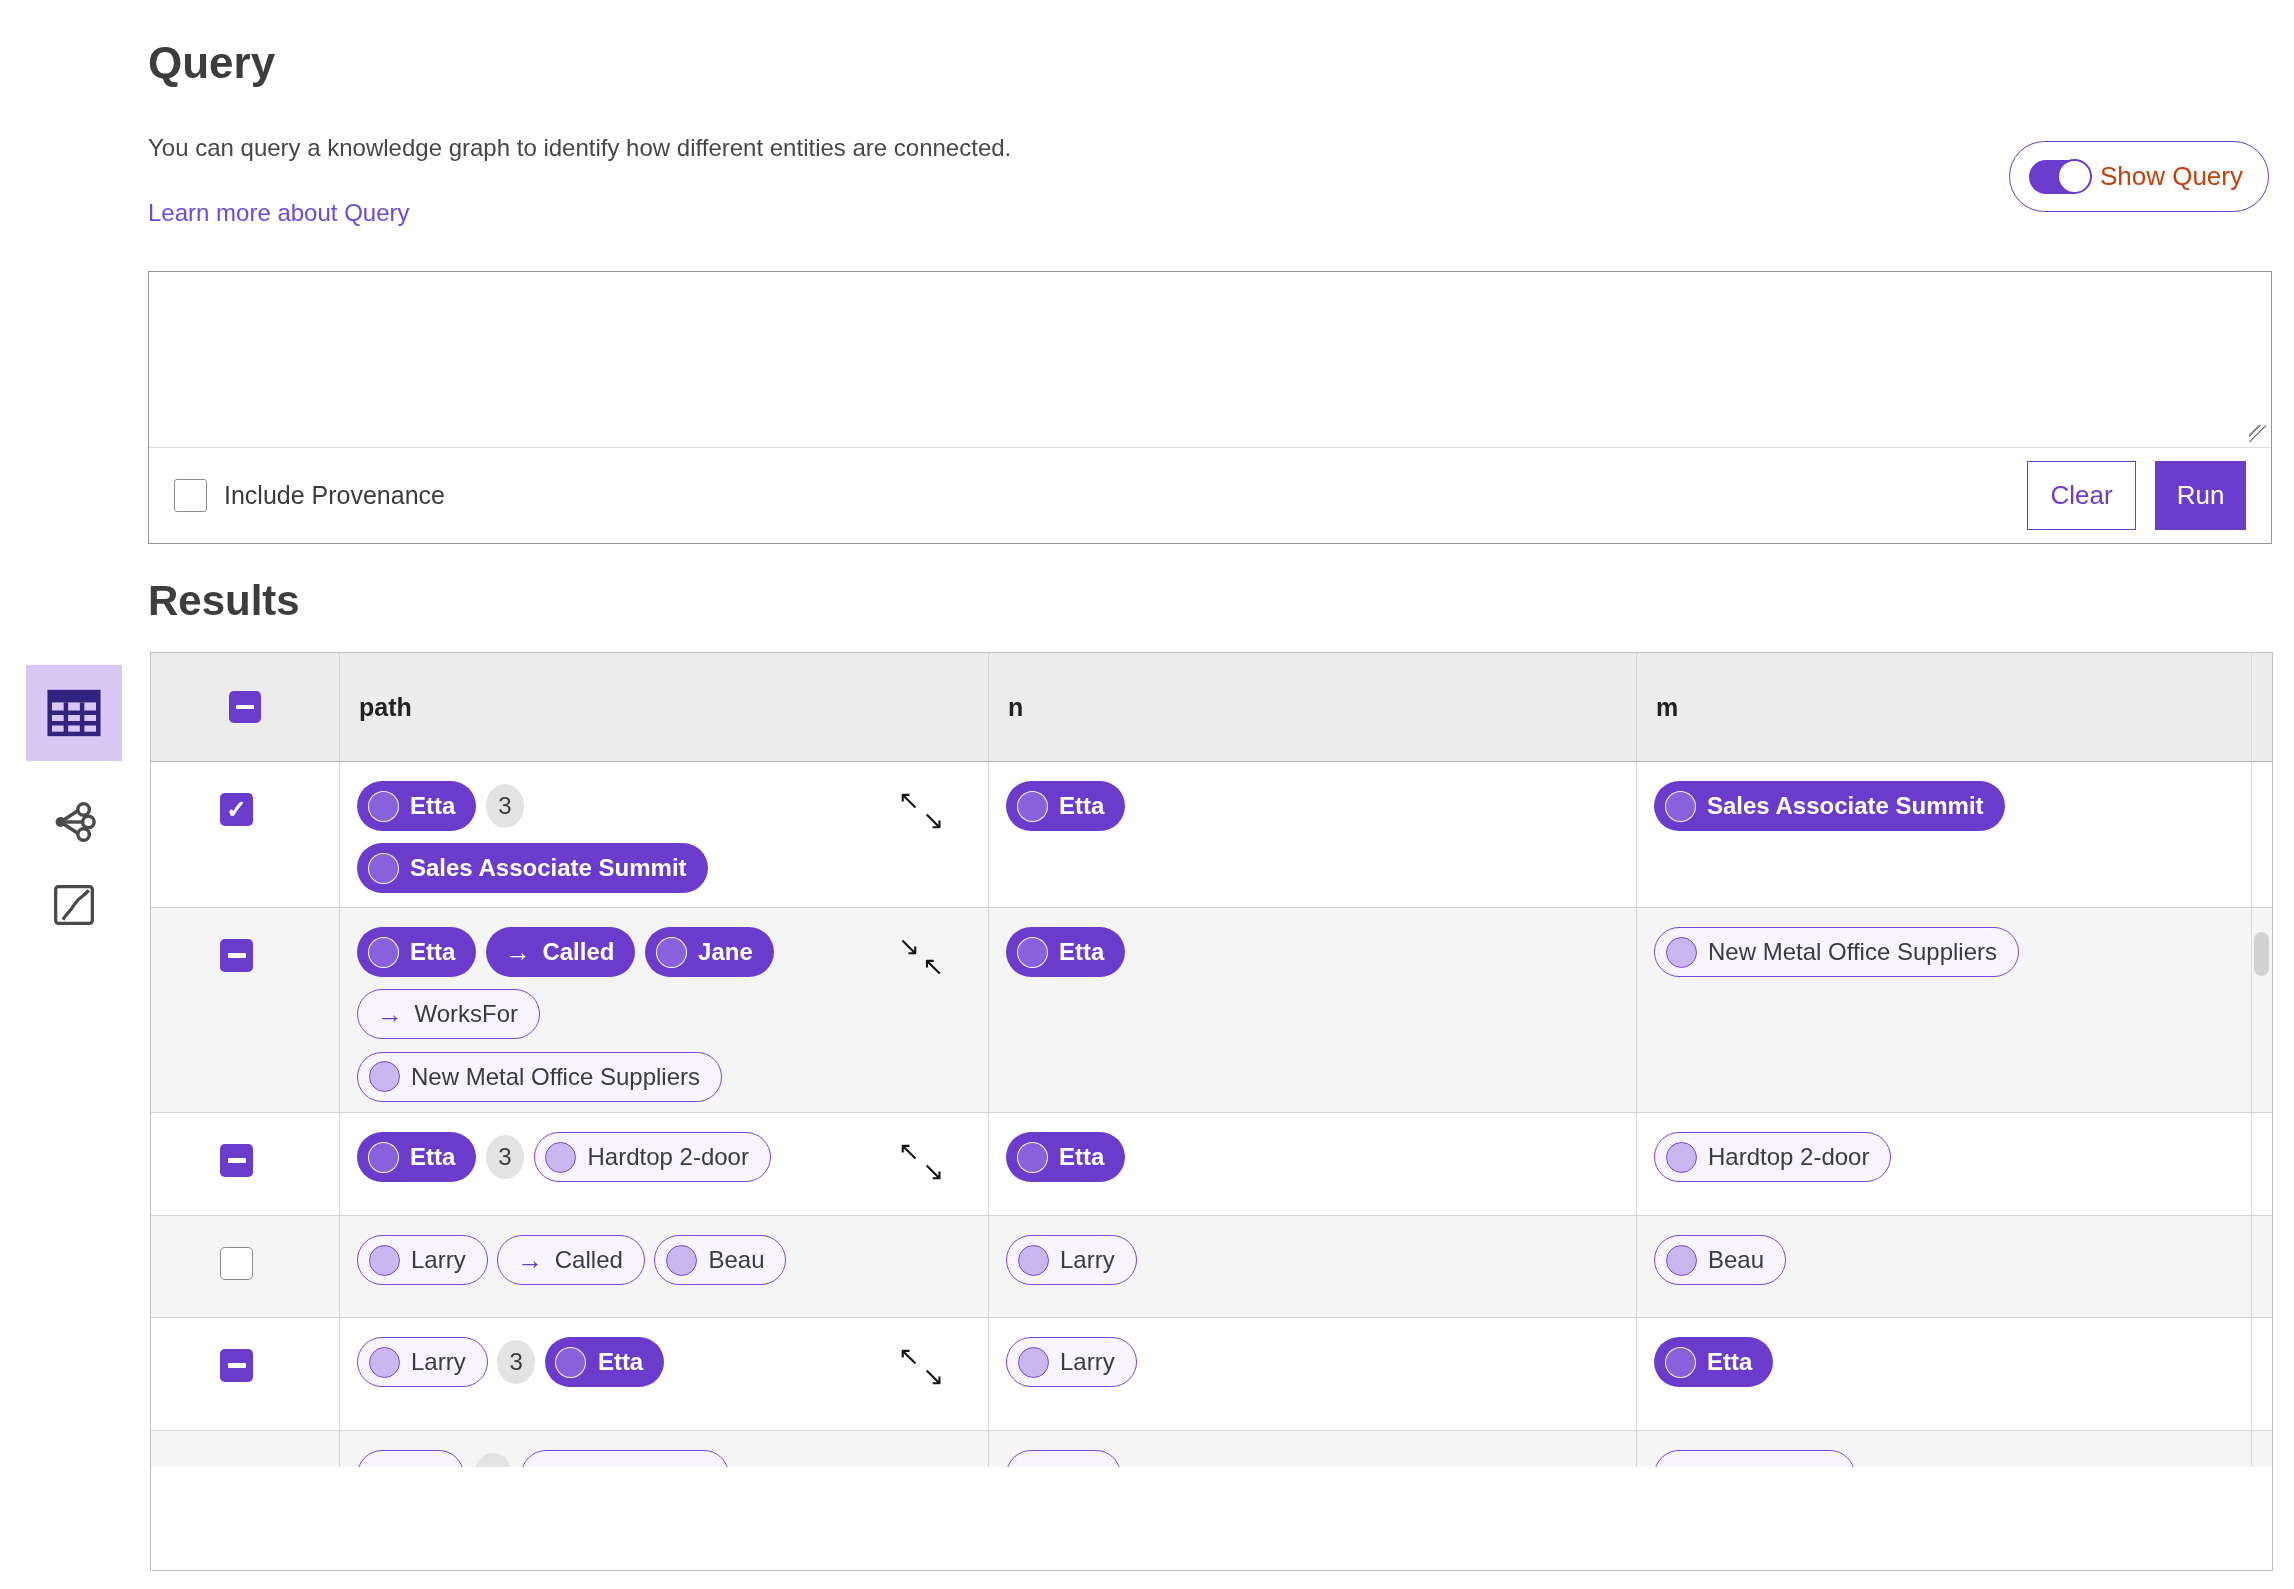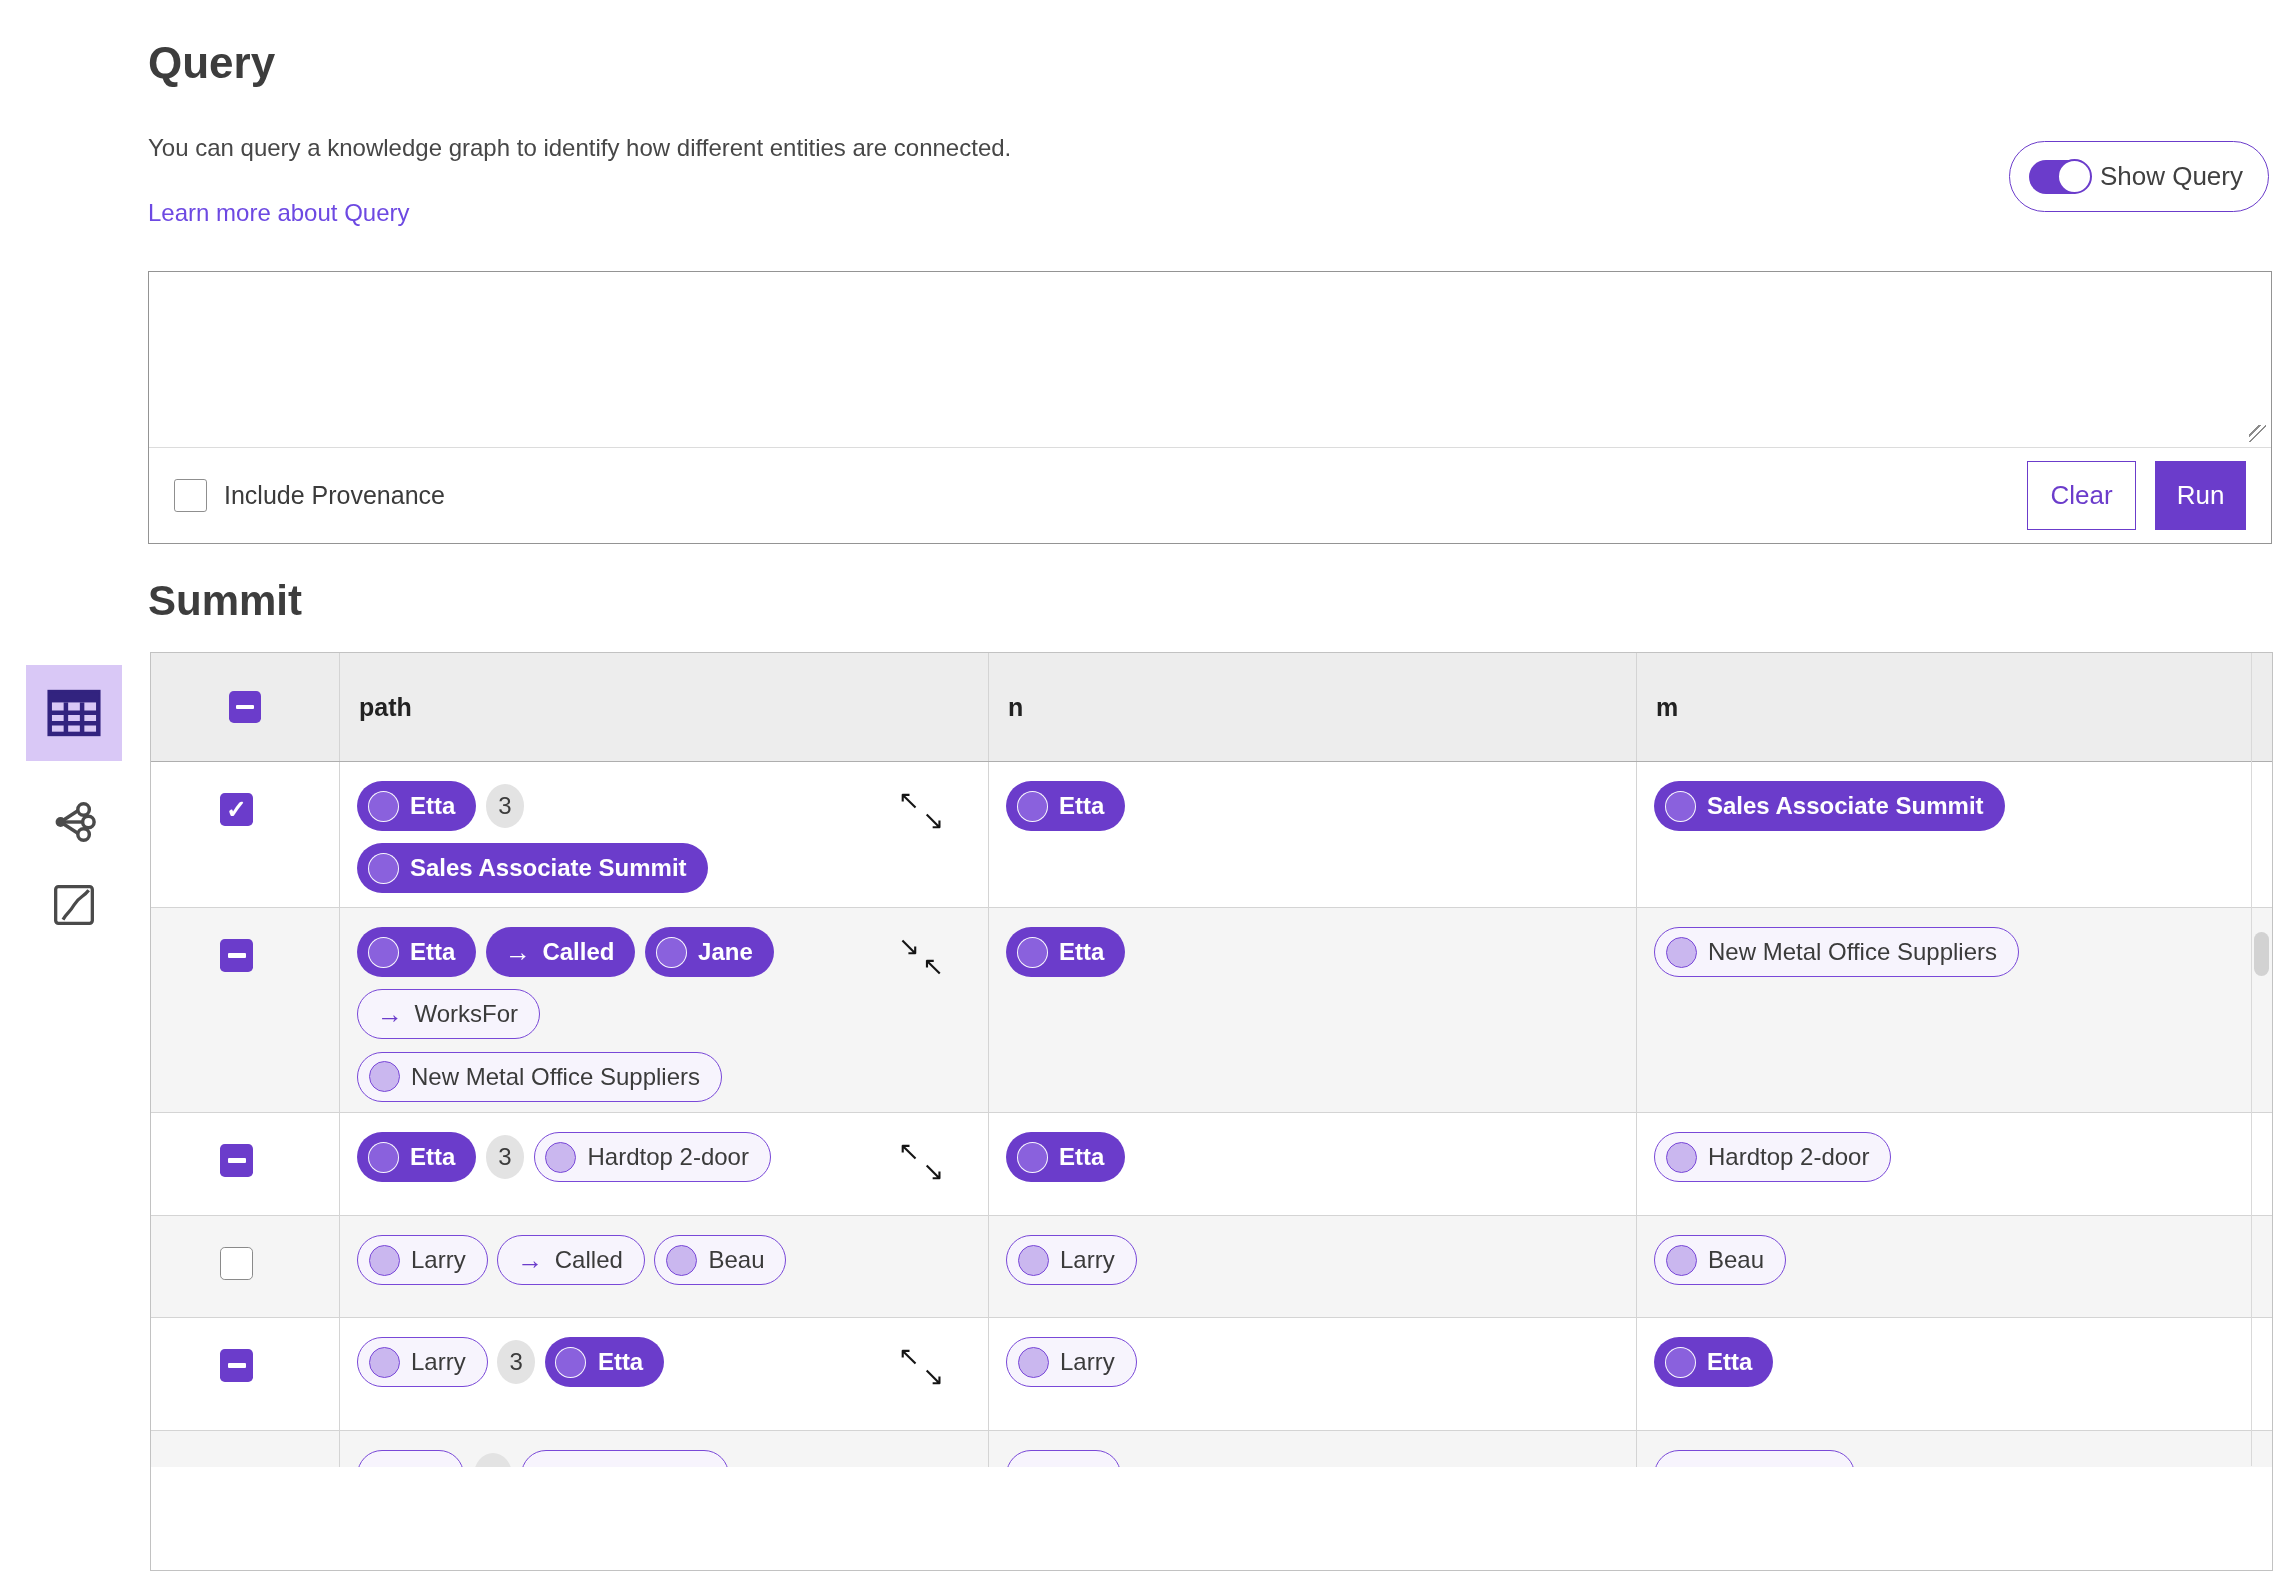--- a/index.html
+++ b/index.html
@@ -10,21 +10,21 @@
   
   .q-title{left:148px;top:38px;font-size:44px;font-weight:700;color:#3d3d3d;}
   .q-desc{left:148px;top:134px;font-size:24px;color:#474747;}
   .q-link{left:148px;top:199px;font-size:24px;color:#6d49e2;cursor:pointer;}
 
   .show-query{right:25px;top:141px;height:69px;border:1.9px solid #6b3ccb;border-radius:38px;
               display:flex;align-items:center;gap:12.4px;padding:0 25px 0 19px;background:#fff;cursor:pointer;}
   .sq-track{position:relative;width:59px;height:34px;border-radius:19px;background:#6b3ccb;}
   .sq-knob{position:absolute;right:-4.8px;top:-1px;width:31px;height:31px;border-radius:50%;
            background:#fff;border:2.9px solid #6b3ccb;}
-  .sq-label{font-size:26px;color:#404040;}
+  .sq-label{font-size:26px;color:#c2410c;}
 
   .query-box{left:148px;top:271px;width:2124px;height:273px;border:1.9px solid #949494;background:#fff;box-sizing:border-box;}
   .query-editor{position:absolute;left:0;top:0;right:0;height:174px;padding:25px 29px;box-sizing:border-box;
                 font-family:"Liberation Mono","DejaVu Sans Mono",monospace;font-size:25px;color:#2b2b2b;white-space:pre;}
   .resize-grip{position:absolute;right:4.8px;top:153px;width:17px;height:17px;
                background:linear-gradient(135deg,transparent 0 6.7px,#8c8c8c 6.7px 8.6px,transparent 8.6px 11.5px,#8c8c8c 11.5px 13.4px,transparent 13.4px);}
   .query-footer{position:absolute;left:0;right:0;bottom:0;height:96px;border-top:1.9px solid #dcdcdc;
                 display:flex;align-items:center;padding:8px 25px;box-sizing:border-box;}
   .qcb{width:31px;height:31px;border:1.9px solid #8f8f8f;border-radius:2.9px;background:#fff;cursor:pointer;}
   .qcb-label{font-size:25px;color:#3b3b3b;margin-left:17px;}
@@ -122,21 +122,21 @@
     <div class="resize-grip"></div>
     <div class="query-footer">
       <div class="qcb"></div>
       <div class="qcb-label">Include Provenance</div>
       <div class="spacer"></div>
       <div class="btn btn-clear">Clear</div>
       <div class="btn btn-run">Run</div>
     </div>
   </div>
 
-  <div class="abs r-title">Summit</div>
+  <div class="abs r-title">Results</div>
 
   <div class="abs rail">
     <div class="rail-tile selected">
       <svg width="54" height="48" viewBox="0 0 24 21">
         <rect x="1.2" y="1.2" width="21.6" height="18.6" fill="none" stroke="#32237f" stroke-width="2"></rect>
         <rect x="1.2" y="1.2" width="21.6" height="4.6" fill="#32237f"></rect>
         <line x1="8.4" y1="5.8" x2="8.4" y2="19.8" stroke="#32237f" stroke-width="2"></line>
         <line x1="15.6" y1="5.8" x2="15.6" y2="19.8" stroke="#32237f" stroke-width="2"></line>
         <line x1="1.2" y1="10.4" x2="22.8" y2="10.4" stroke="#32237f" stroke-width="2"></line>
         <line x1="1.2" y1="15.1" x2="22.8" y2="15.1" stroke="#32237f" stroke-width="2"></line>

